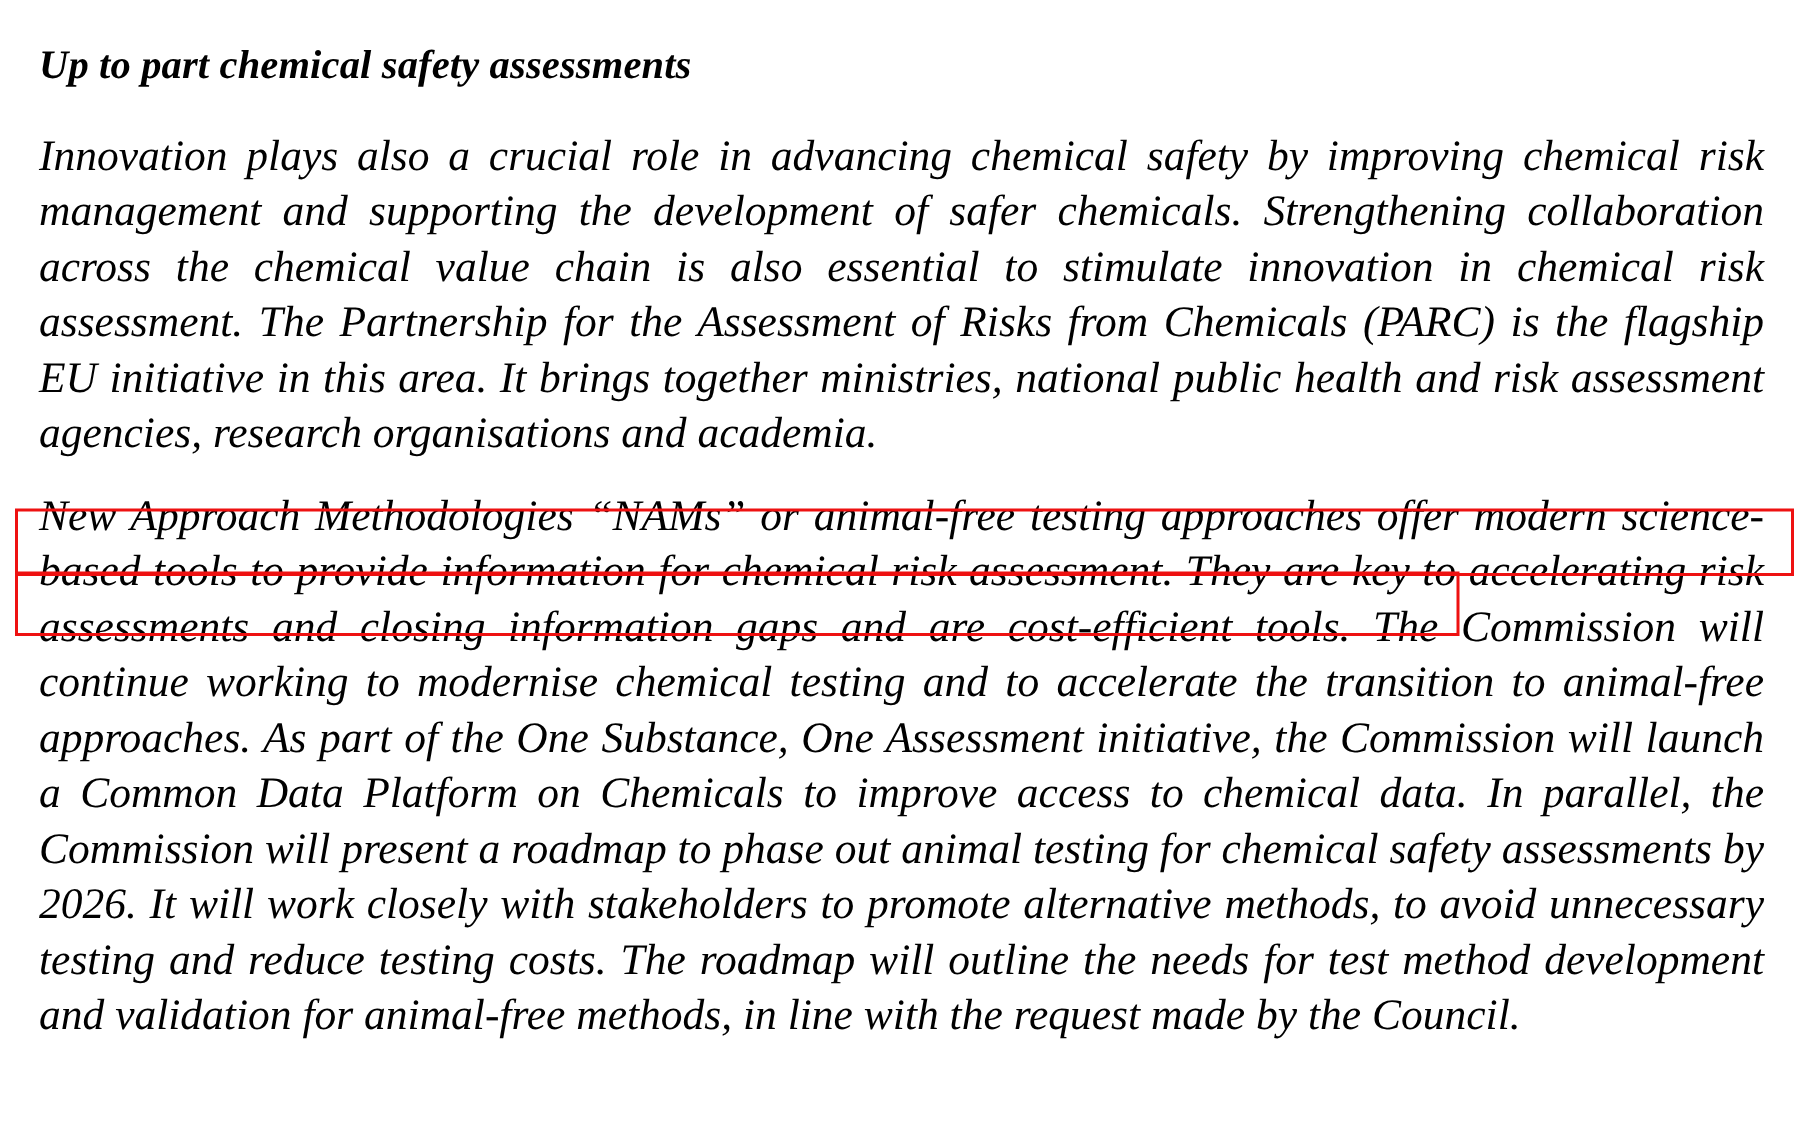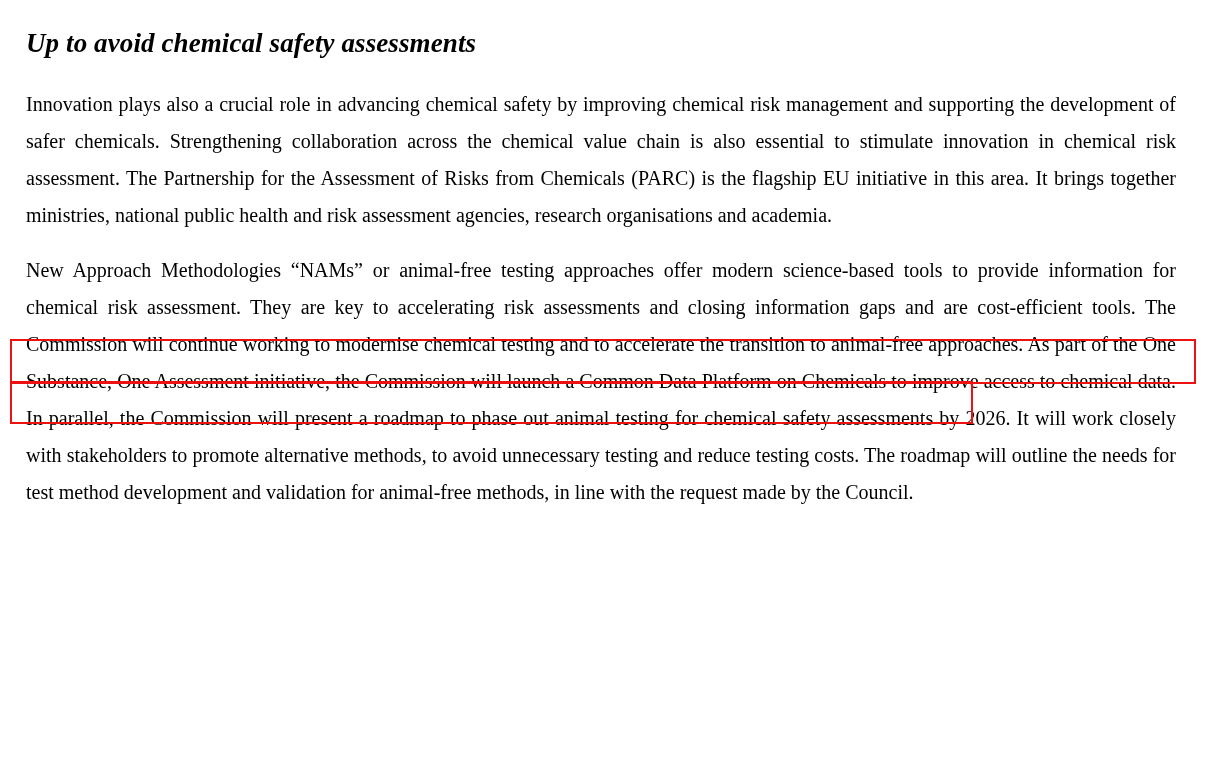--- a/index.html
+++ b/index.html
@@ -22,25 +22,26 @@
     padding: 20px 34px 0 26px;
   }
   .doc-heading {
     font-style: italic;
     font-size: 27px;
     line-height: 34px;
     margin: 6px 0 0 0;
     letter-spacing: 0.1px;
   }
   .doc-para {
-    font-size: 20px;
+    font-size: 29px;
     line-height: 37px;
     text-align: justify;
     text-justify: inter-word;
     margin: 26px 0 0 0;
+    font-style: italic;
   }
   .doc-para.second {
     margin-top: 18px;
   }
   
   .highlight-box {
     position: absolute;
     border: 2.5px solid #ee1111;
     box-sizing: border-box;
     pointer-events: none;
@@ -59,21 +60,21 @@
   }
   .para-wrap {
     position: relative;
   }
 </style>
 </head>
 <body>
 
 <div class="page">
 
-  <h2 class="doc-heading">Up to avoid chemical safety assessments</h2>
+  <h2 class="doc-heading">Up to part chemical safety assessments</h2>
 
   <div class="para-wrap">
 
     <p class="doc-para first">Innovation plays also a crucial role in advancing chemical safety by improving chemical risk management and supporting the development of safer chemicals. Strengthening collaboration across the chemical value chain is also essential to stimulate innovation in chemical risk assessment. The Partnership for the Assessment of Risks from Chemicals (PARC) is the flagship EU initiative in this area. It brings together ministries, national public health and risk assessment agencies, research organisations and academia.</p>
 
     <p class="doc-para second">New Approach Methodologies “NAMs” or animal-free testing approaches offer modern science-based tools to provide information for chemical risk assessment. They are key to accelerating risk assessments and closing information gaps and are cost-efficient tools. The Commission will continue working to modernise chemical testing and to accelerate the transition to animal-free approaches. As part of the One Substance, One Assessment initiative, the Commission will launch a Common Data Platform on Chemicals to improve access to chemical data. In parallel, the Commission will present a roadmap to phase out animal testing for chemical safety assessments by 2026. It will work closely with stakeholders to promote alternative methods, to avoid unnecessary testing and reduce testing costs. The roadmap will outline the needs for test method development and validation for animal-free methods, in line with the request made by the Council.</p>
 
   </div>
 
   <div class="highlight-box" id="hl-1"></div>

